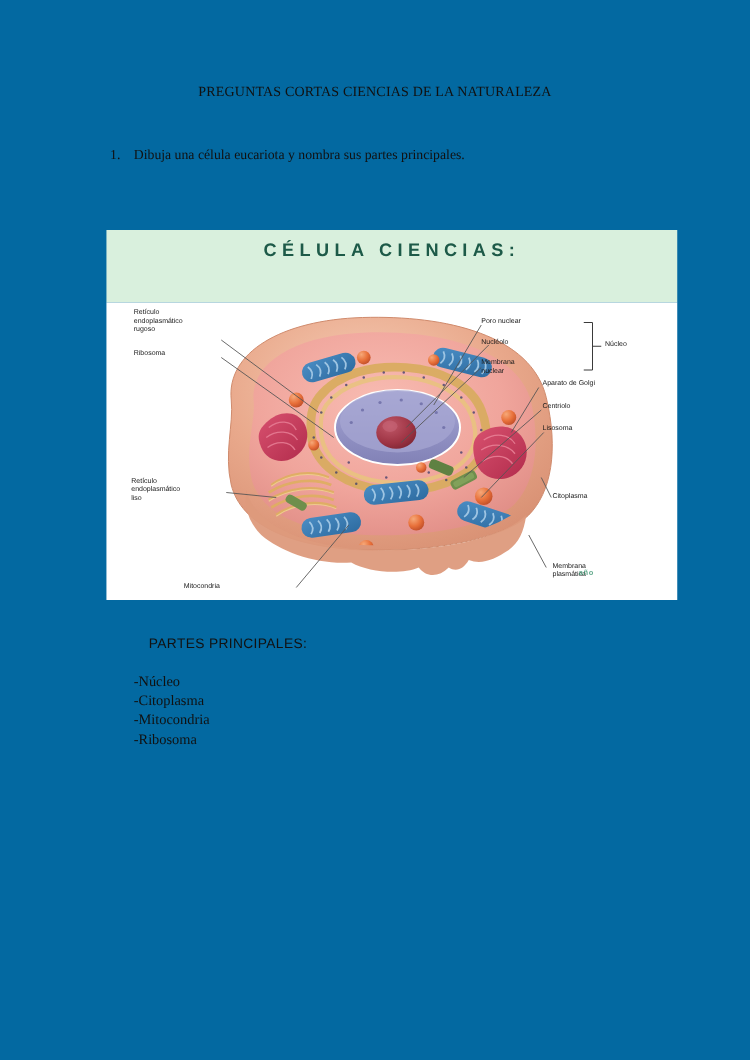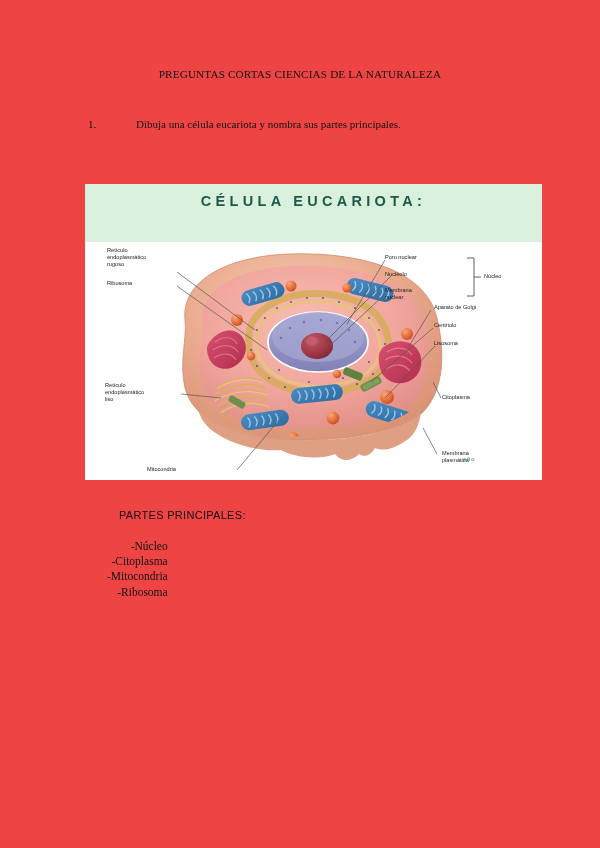--- a/index.html
+++ b/index.html
@@ -12,21 +12,21 @@
     height: 848px;
     position: relative;
     overflow: hidden;
     font-family: "Liberation Serif", serif;
     color: #000000;
   }
 
   .page {
     position: absolute;
     inset: 0;
-    background: #ef4444;
+    background: #0369a1;
   }
 
   
   .doc-title {
     position: absolute;
     left: 0;
     top: 68px;
     width: 600px;
     text-align: center;
     font-family: "Liberation Serif", serif;
@@ -41,41 +41,41 @@
     left: 88px;
     top: 118px;
     width: 460px;
     display: flex;
     align-items: flex-start;
     gap: 9px;
     font-size: 11px;
     color: #111;
   }
   .question-num { width: 10px; flex: none; }
-  .question-text { flex: 1; margin-left: 29px; }
+  .question-text { flex: 1; }
 
   .parts-heading {
     position: absolute;
     left: 119px;
     top: 509px;
     font-family: "Liberation Sans", sans-serif;
     font-size: 11px;
     letter-spacing: 0.3px;
     color: #111;
   }
   .parts-list {
     position: absolute;
     left: 107px;
     top: 539px;
     font-family: "Liberation Serif", serif;
     font-size: 11.5px;
     line-height: 15.2px;
     color: #111;
   }
-  .parts-list div { white-space: nowrap; text-align: right; }
+  .parts-list div { white-space: nowrap; }
 
   
   .figure {
     position: absolute;
     left: 85px;
     top: 184px;
     width: 457px;
     height: 296px;
     overflow: hidden;
   }
@@ -139,21 +139,21 @@
   <div class="doc-title">PREGUNTAS CORTAS CIENCIAS DE LA NATURALEZA</div>
 
   <div class="question-row">
     <span class="question-num">1.</span>
     <span class="question-text">Dibuja una célula eucariota y nombra sus partes principales.</span>
   </div>
 
   <div class="figure">
 
     <div class="banner">
-      <div class="banner-l1">CÉLULA EUCARIOTA:</div>
+      <div class="banner-l1">CÉLULA CIENCIAS:</div>
     </div>
 
     <div class="art">
       <svg width="457" height="238" viewBox="0 0 457 238">
         <defs>
           <radialGradient id="gMem" cx="42%" cy="30%" r="78%">
             <stop offset="0%" stop-color="#f6cdb6"></stop>
             <stop offset="55%" stop-color="#e9a98c"></stop>
             <stop offset="100%" stop-color="#d78f72"></stop>
           </radialGradient>

